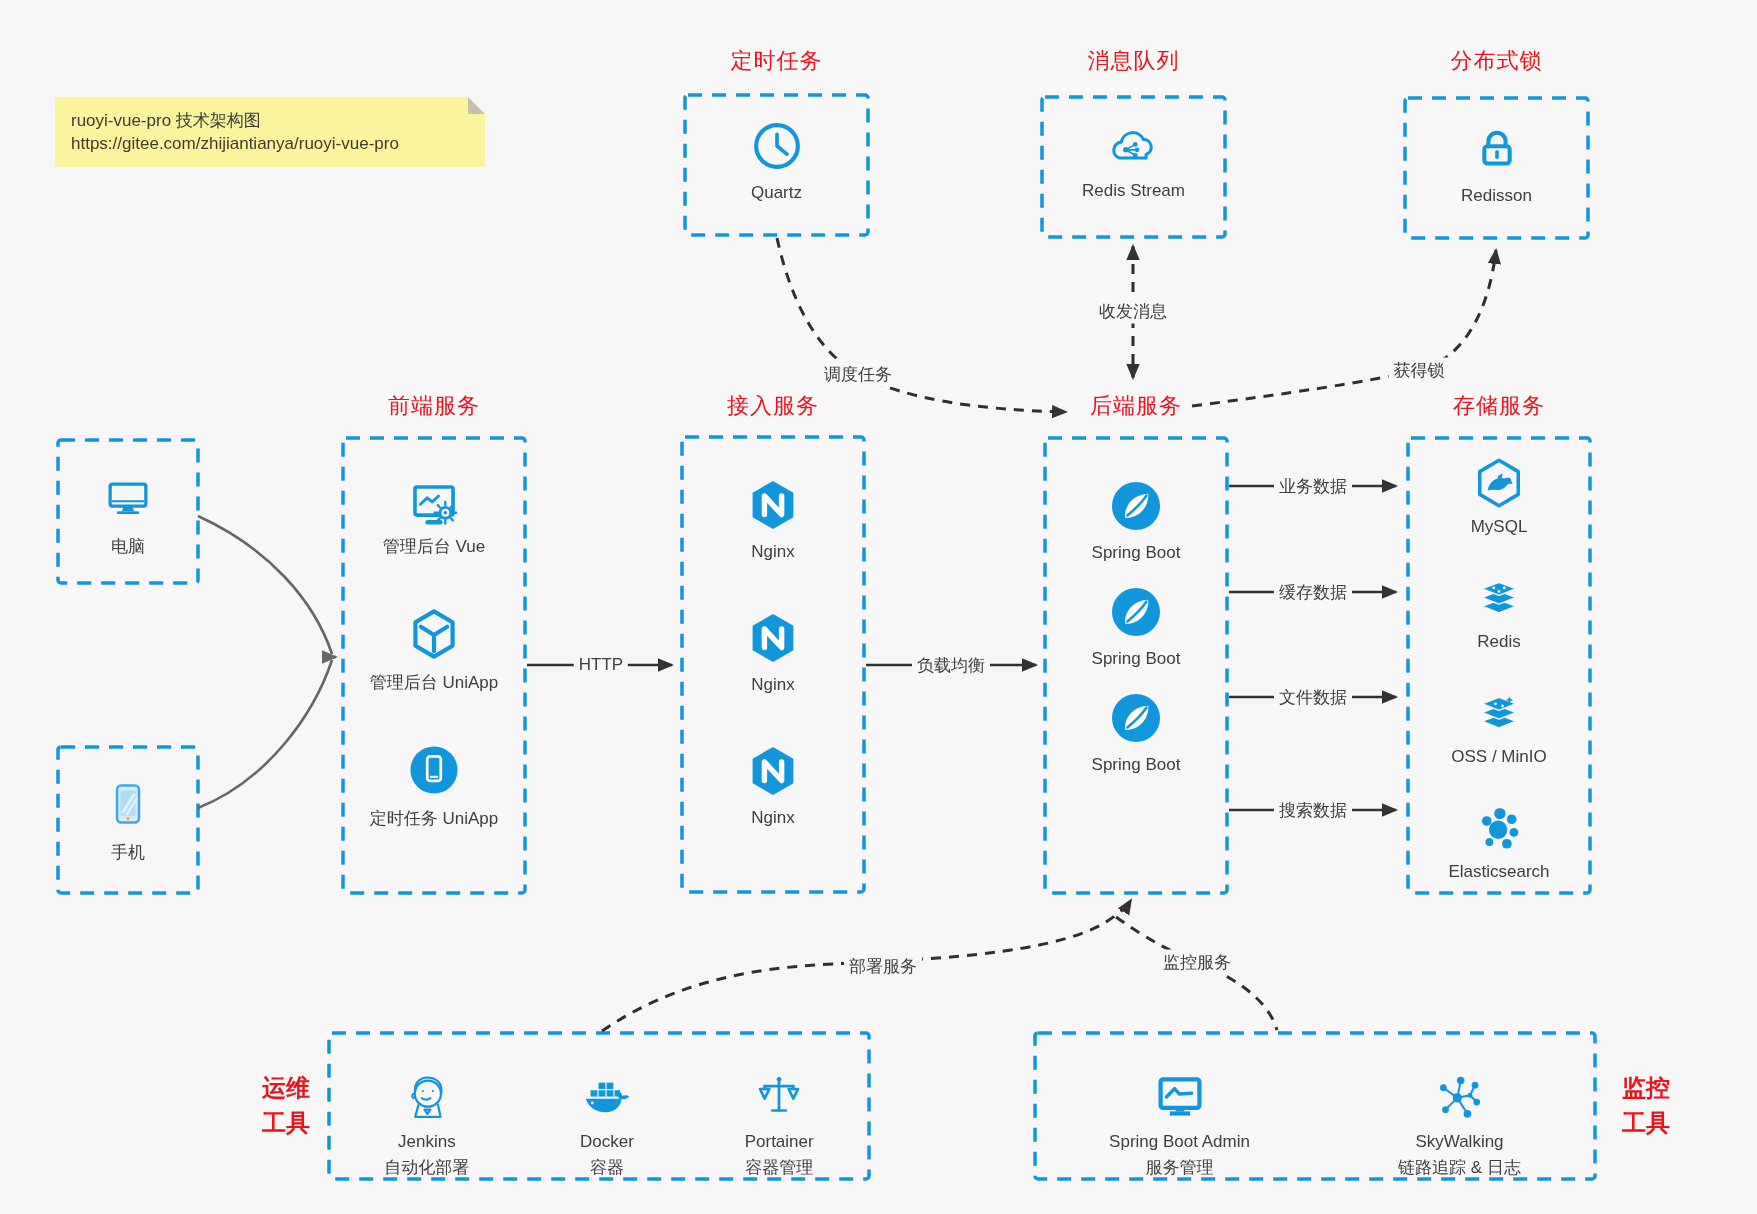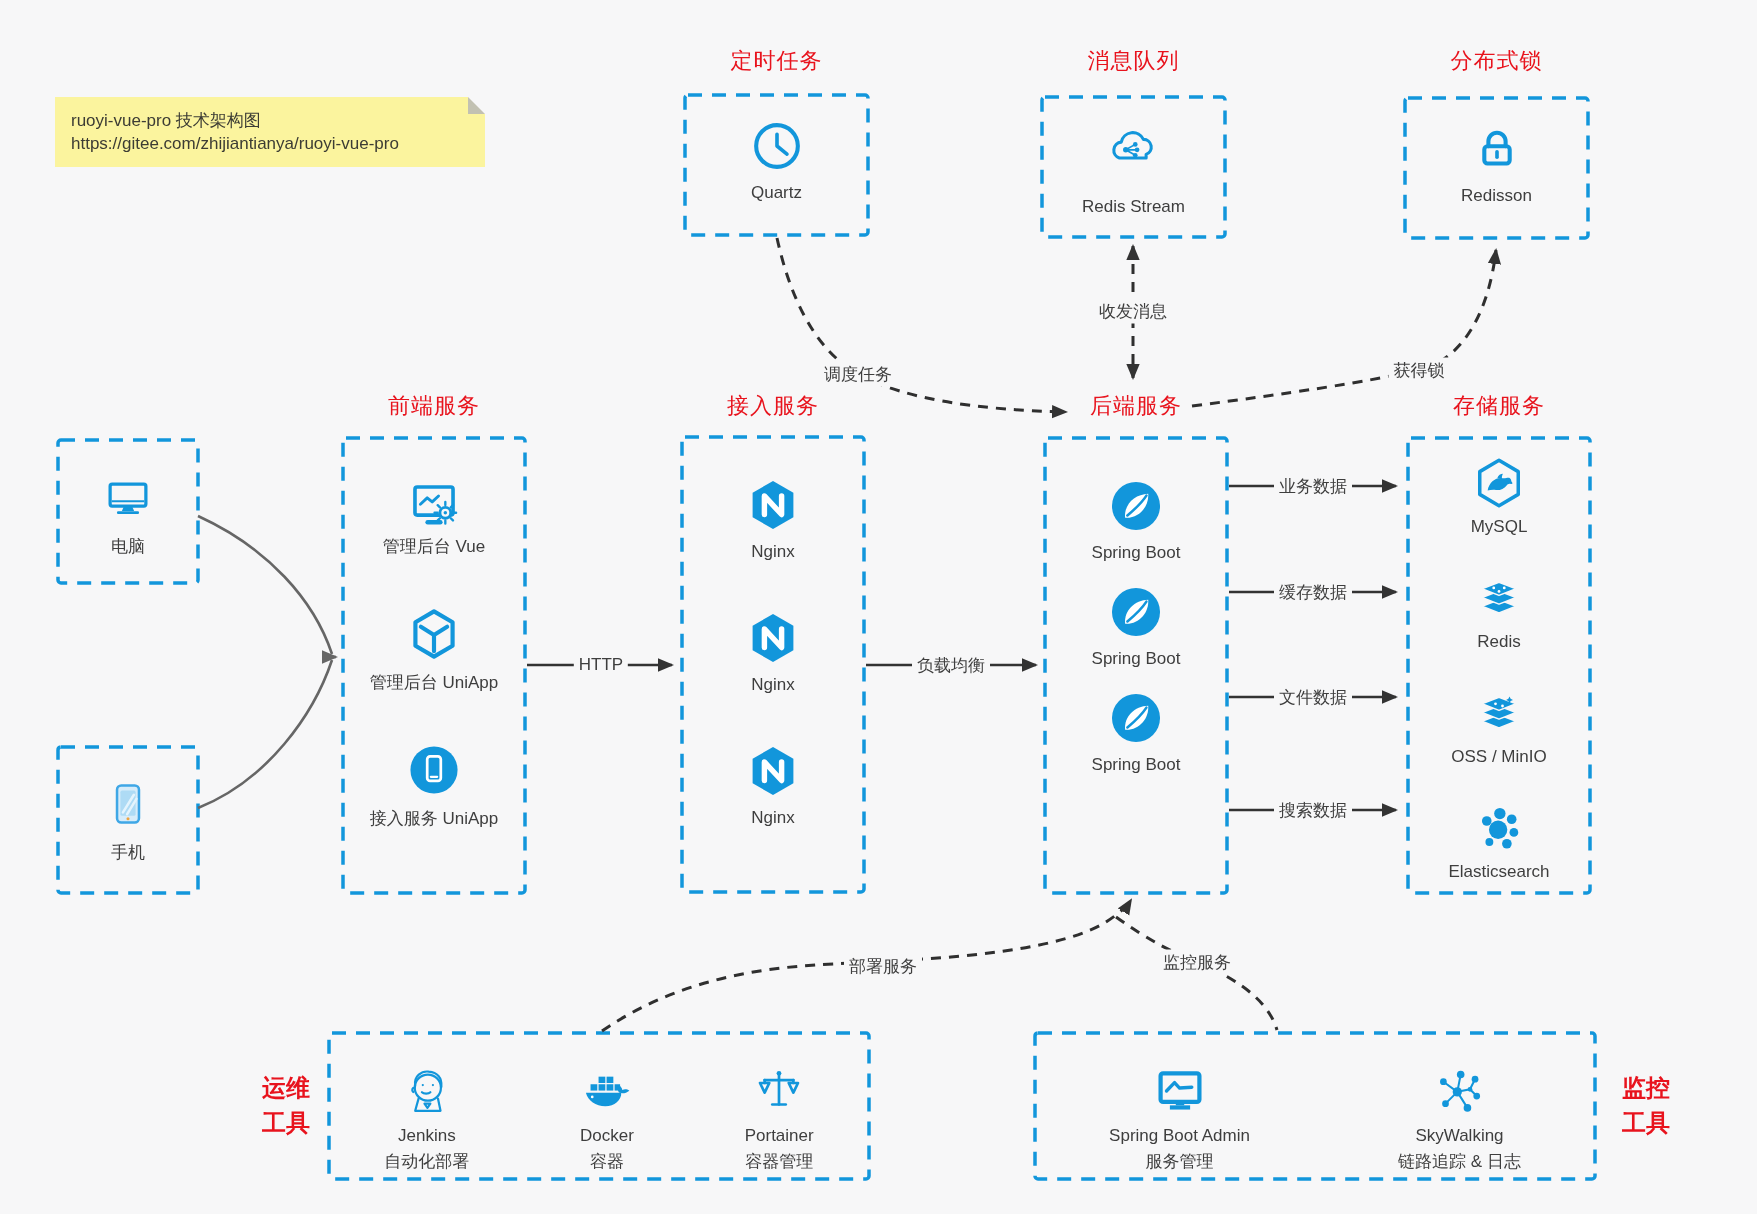--- a/index.html
+++ b/index.html
@@ -11,21 +11,21 @@
         border-bottom:17px solid #c2c1b2;border-right:17px solid #f7f7f8;}
   .rtitle{position:absolute;z-index:3;text-align:center;color:#e8131d;font-size:22px;font-weight:400;letter-spacing:1px;}
   .gbox{position:absolute;z-index:2;box-sizing:border-box;display:flex;flex-direction:column;align-items:center;}
   .item{display:flex;flex-direction:column;align-items:center;}
   .lbl{color:#3e3e3e;font-size:17px;white-space:nowrap;text-align:center;}
   .sub{color:#3e3e3e;font-size:17px;white-space:nowrap;text-align:center;margin-top:4px;}
   .ic{color:#1296db;display:block;}
   .elabel{position:absolute;z-index:3;transform:translate(-50%,-50%);background:#f7f7f8;color:#3e3e3e;
           font-size:17px;padding:1px 5px;white-space:nowrap;}
   .side-red{position:absolute;z-index:3;text-align:center;color:#e8131d;font-size:24px;font-weight:700;line-height:35px;}
-  .toprow{flex-direction:row !important;justify-content:space-around;align-items:center;}
+  .toprow{flex-direction:row !important;justify-content:space-around;align-items:flex-end;}
 </style>
 </head>
 <body>
 
 <div class="canvas">
 
   <svg width="0" height="0" style="position:absolute" aria-hidden="true">
     <defs>
       <symbol id="sym-clock" viewBox="0 0 64 64">
         <circle cx="32" cy="32" r="23" fill="none" stroke="currentColor" stroke-width="4.5"></circle>
@@ -251,21 +251,21 @@
           <use href="#sym-clock"></use>
         </svg>
       <div class="lbl" style="margin-top:8px">Quartz</div>
     </div>
   </div>
   <div class="gbox" style="left:1042px;top:97px;width:183px;height:140px;padding-top:22px">
     <div class="item">
       <svg class="ic" width="58" height="58" viewBox="0 0 64 64">
           <use href="#sym-cloud-mq"></use>
         </svg>
-      <div class="lbl" style="margin-top:20px">Redis Stream</div>
+      <div class="lbl" style="margin-top:4px">Redis Stream</div>
     </div>
   </div>
   <div class="gbox" style="left:1405px;top:98px;width:183px;height:140px;padding-top:22px">
     <div class="item">
       <svg class="ic" width="58" height="58" viewBox="0 0 64 64">
           <use href="#sym-lock"></use>
         </svg>
       <div class="lbl" style="margin-top:8px">Redisson</div>
     </div>
   </div>
@@ -293,21 +293,21 @@
     <div class="item">
       <svg class="ic" width="58" height="58" viewBox="0 0 64 64">
           <use href="#sym-uniapp-cube"></use>
         </svg>
       <div class="lbl" style="margin-top:8px">管理后台 UniApp</div>
     </div>
     <div class="item">
       <svg class="ic" width="58" height="58" viewBox="0 0 64 64">
           <use href="#sym-user-uniapp"></use>
         </svg>
-      <div class="lbl" style="margin-top:8px">接入服务 UniApp</div>
+      <div class="lbl" style="margin-top:8px">定时任务 UniApp</div>
     </div>
   </div>
 
   <div class="gbox" style="left:682px;top:437px;width:182px;height:455px;padding-top:39px;gap:47px">
     <div class="item">
       <svg class="ic" width="58" height="58" viewBox="0 0 64 64">
           <use href="#sym-nginx"></use>
         </svg>
       <div class="lbl" style="margin-top:8px">Nginx</div>
     </div>

